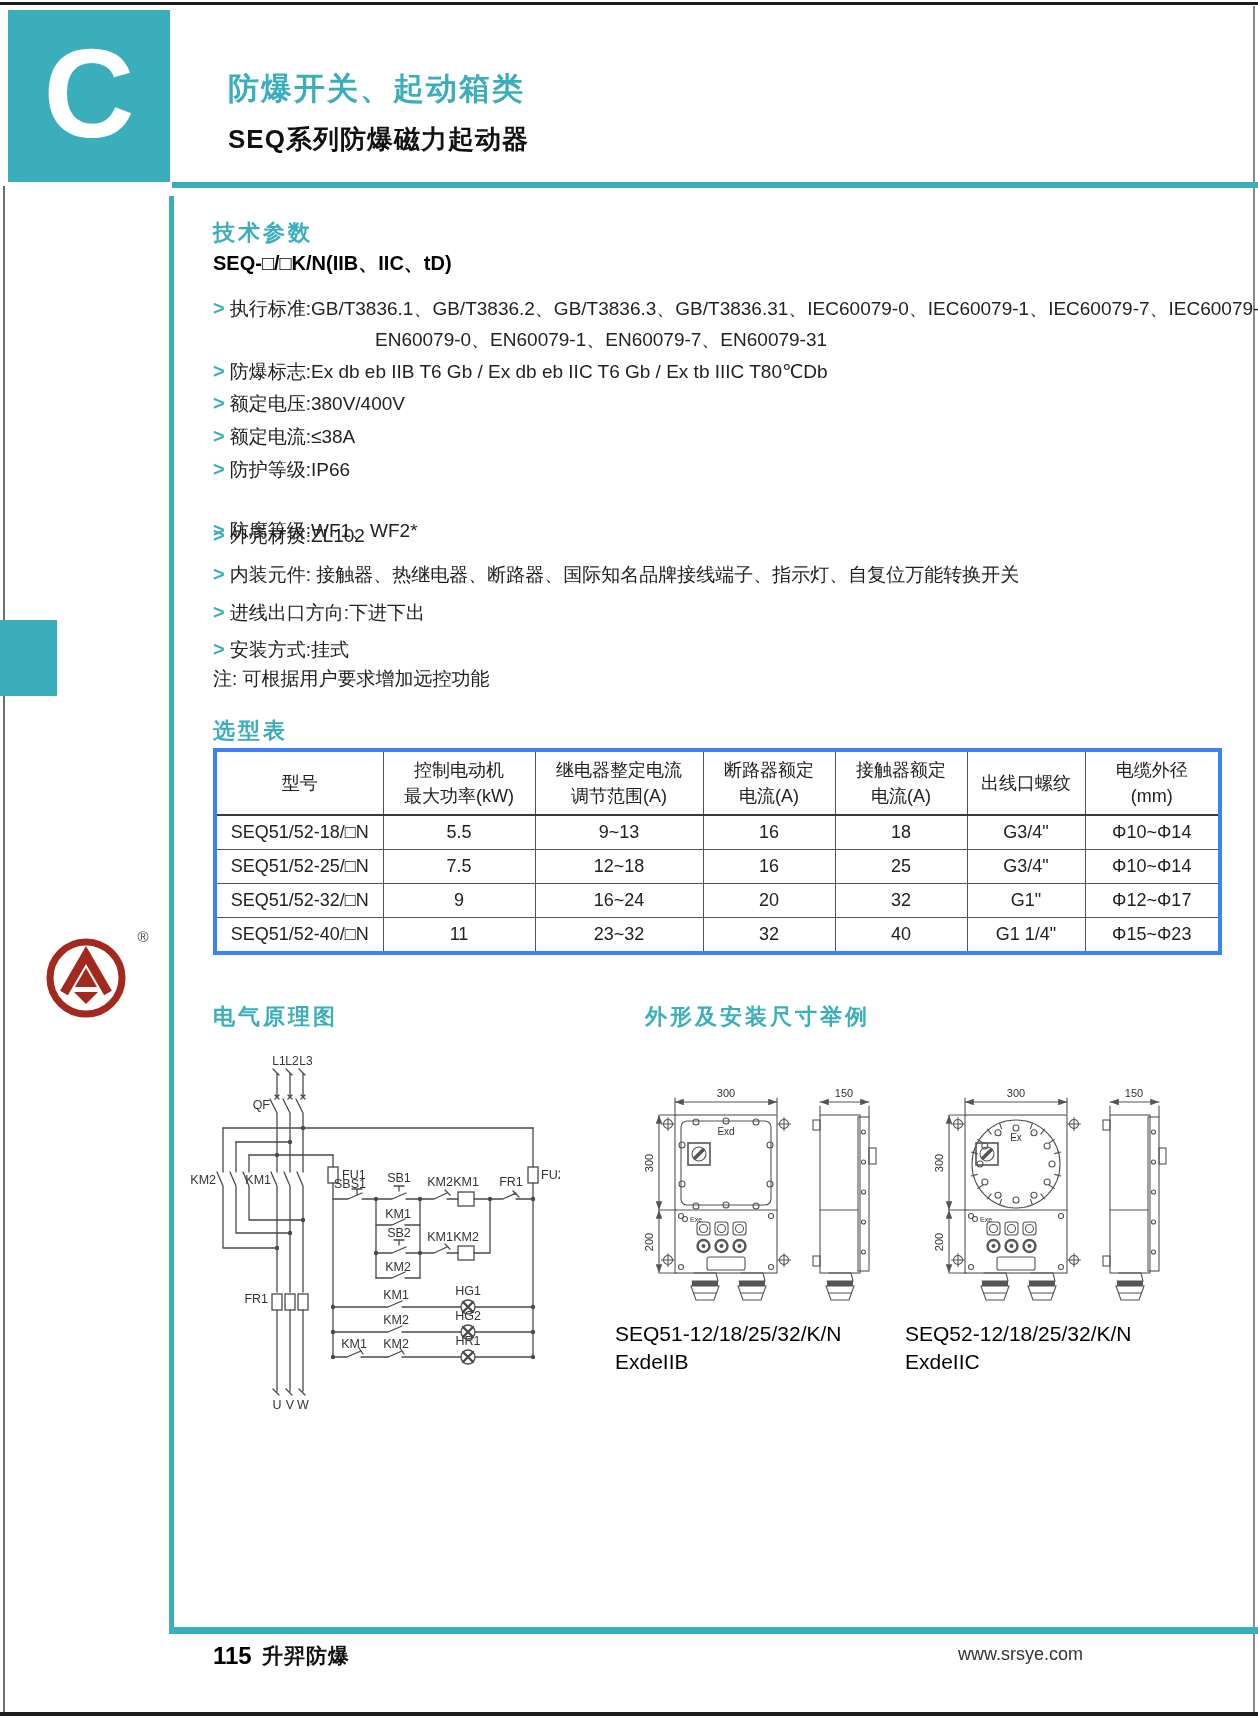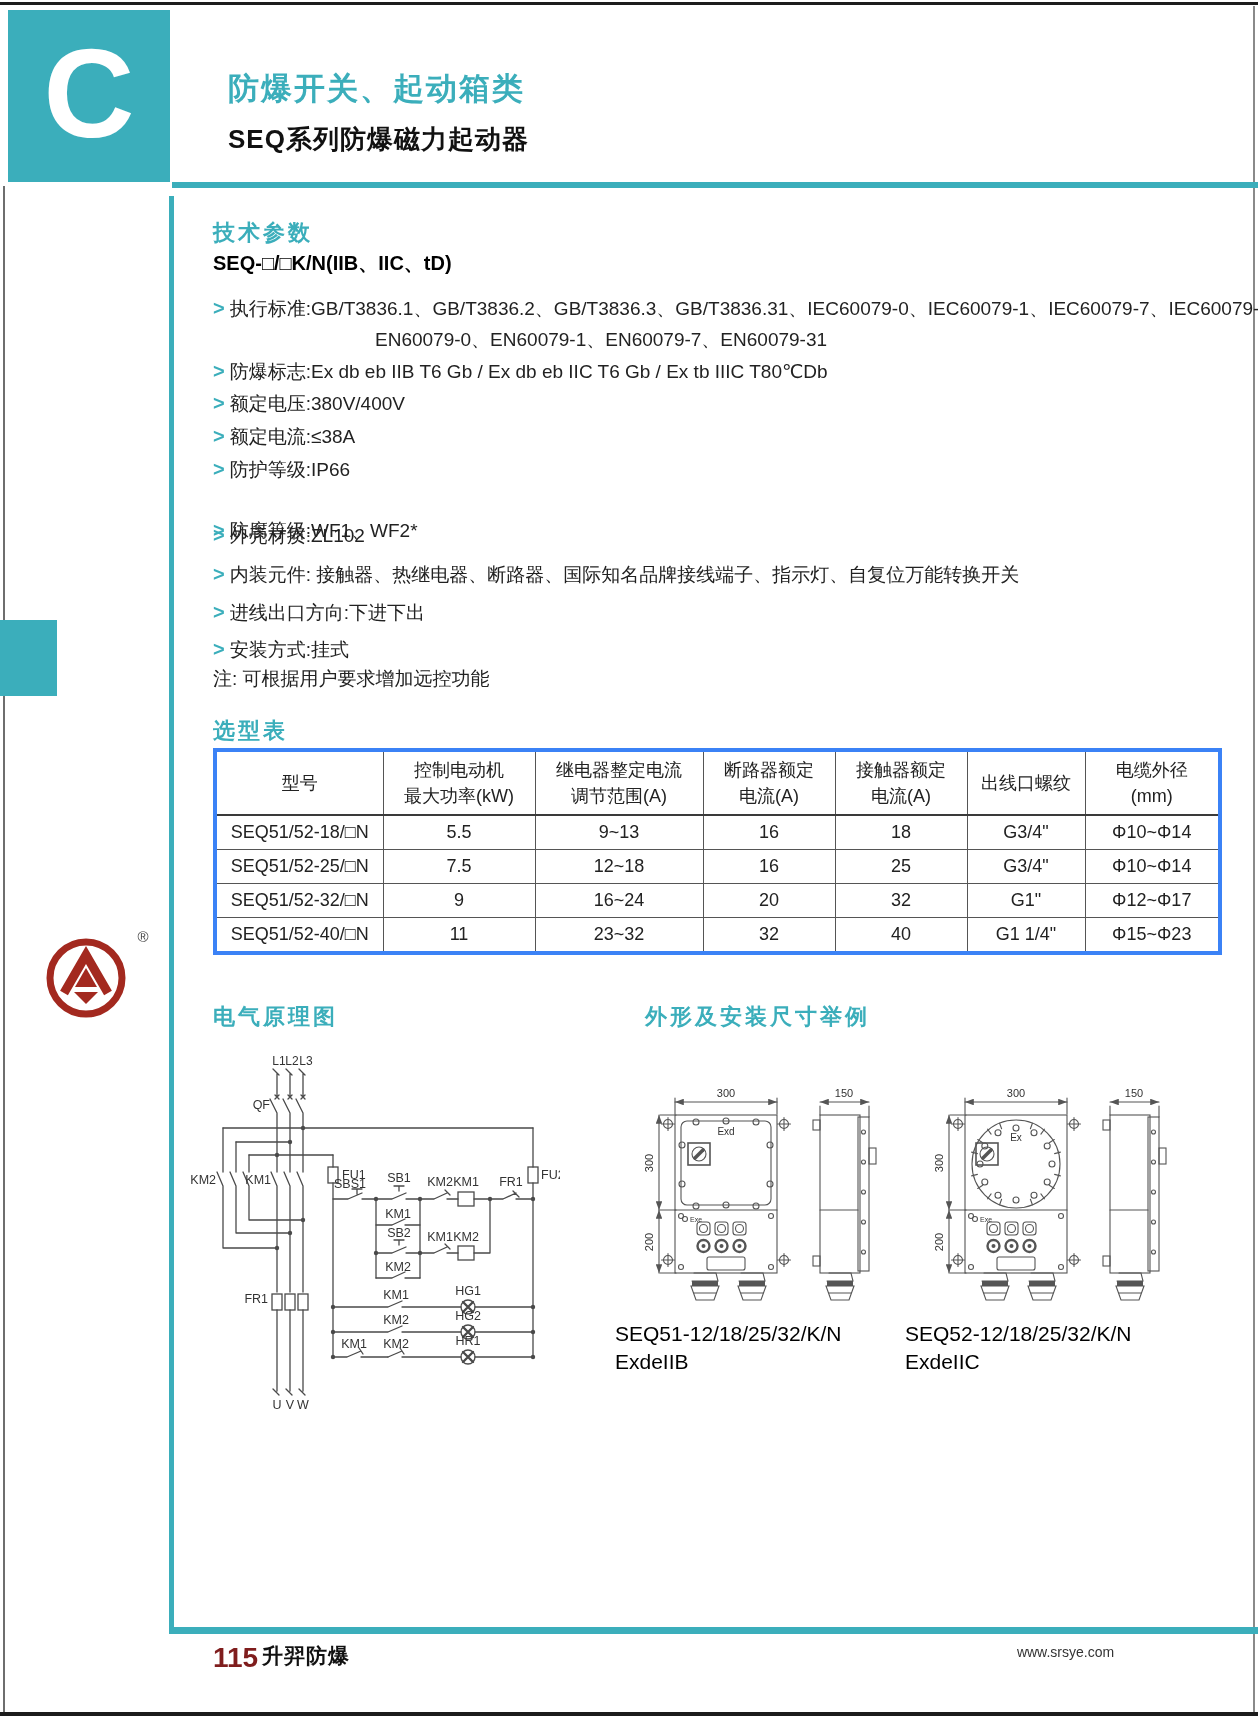--- a/index.html
+++ b/index.html
@@ -32,23 +32,23 @@
   .sel-table th{font-weight:normal;border:1px solid #555;border-bottom:2px solid #3a3a3a;
                 height:60px;white-space:pre-line;line-height:1.45;text-align:center;vertical-align:middle;}
   .sel-table td{border:1px solid #555;height:31px;text-align:center;vertical-align:middle;}
   
   .diag{position:absolute;}
   .diag text{font-family:"Liberation Sans","DejaVu Sans",sans-serif;}
   
   .cap{position:absolute;text-align:left;font-size:21px;color:#000000;}
   
   .foot-bar{left:169px;top:1627px;width:1089px;height:7px;background:#3BAEBB;}
-  .foot-page{left:213px;top:1642px;font-size:28px;font-weight:bold;color:#7f1d1d;}
+  .foot-page{left:213px;top:1642px;font-size:24px;font-weight:bold;color:#000000;}
   .foot-co{left:262px;top:1642px;font-size:21px;font-weight:bold;color:#111;letter-spacing:1px;}
-  .foot-web{left:958px;top:1644px;width:215px;text-align:center;font-size:14px;color:#333;}
+  .foot-web{left:958px;top:1644px;width:215px;text-align:left;font-size:18px;color:#333;}
 </style>
 </head>
 <body>
 
 <div class="page">
 
   <div class="abs edge-top"></div>
   <div class="abs edge-left"></div>
   <div class="abs edge-right"></div>
   <div class="abs edge-bottom"></div>

